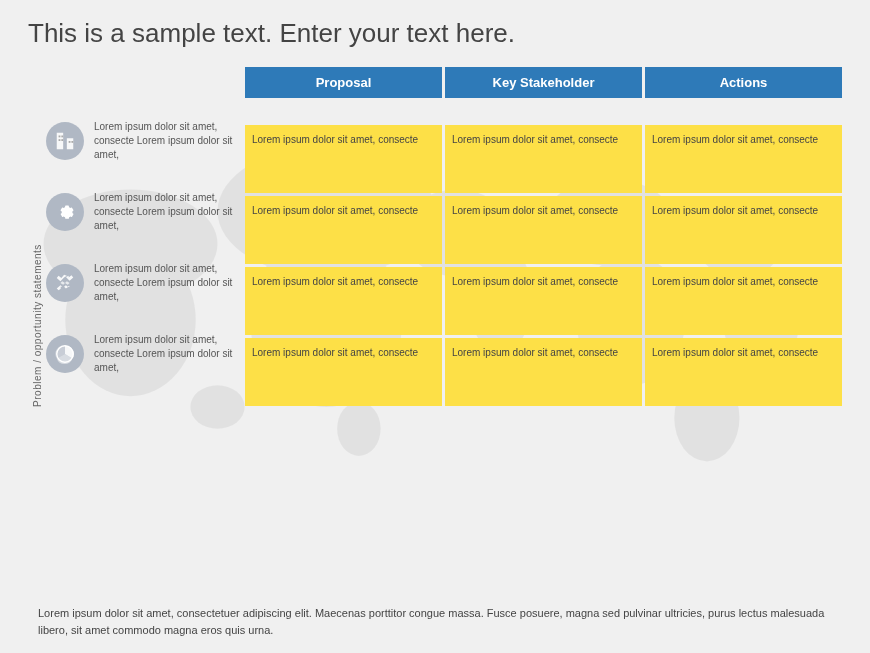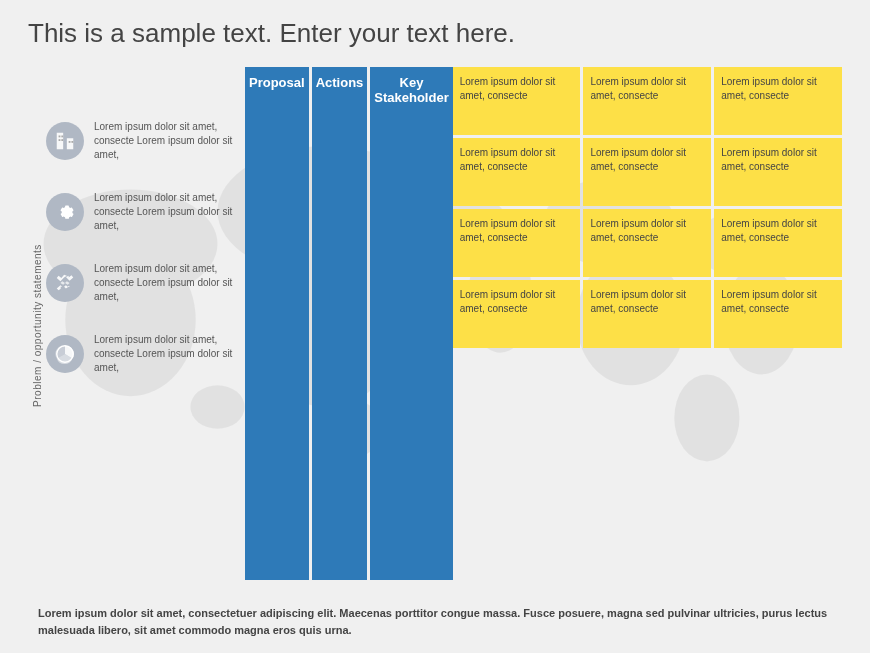--- a/index.html
+++ b/index.html
@@ -62,21 +62,22 @@
       white-space: nowrap;
       font-size: 10px;
       color: #666;
       letter-spacing: 0.5px;
     }
 
     
     .table-area {
       flex: 1;
       display: flex;
-      flex-direction: row;
+      flex-direction: column;
+      gap: 24px;
     }
 
     
     .table-header {
       display: flex;
       gap: 3px;
       margin-bottom: 3px;
     }
 
     .table-header-cell {
@@ -156,21 +157,20 @@
       padding: 7px 10px;
       font-weight: bold;
     }
 
     .highlights-text {
       background: #f0f0f0;
       padding: 12px 10px 10px 10px;
       font-size: 11px;
       color: #444;
       line-height: 1.6;
-      font-weight: bold;
     }
   </style>
 </head>
 <body>
 
 <svg class="world-map-bg" viewBox="0 0 800 400" xmlns="http://www.w3.org/2000/svg">
 
   <ellipse cx="120" cy="130" rx="80" ry="50" fill="#333"></ellipse>
   <ellipse cx="120" cy="200" rx="60" ry="70" fill="#333"></ellipse>
   <ellipse cx="300" cy="100" rx="100" ry="60" fill="#333"></ellipse>
@@ -244,22 +244,22 @@
             </div>
             <div class="problem-text">Lorem ipsum dolor sit amet, consecte Lorem ipsum dolor sit amet,</div>
           </div>
         </div>
     </div>
 
     <div class="table-area" style="margin-left:4px;">
 
       <div class="table-header">
         <div class="table-header-cell">Proposal</div>
+        <div class="table-header-cell">Key Stakeholder</div>
         <div class="table-header-cell">Actions</div>
-        <div class="table-header-cell">Key Stakeholder</div>
       </div>
 
       <div id="table-rows" class="table-rows">
           <div class="table-row-group">
             <div class="table-cell">Lorem ipsum dolor sit amet, consecte</div>
             <div class="table-cell">Lorem ipsum dolor sit amet, consecte</div>
             <div class="table-cell">Lorem ipsum dolor sit amet, consecte</div>
           </div>
           <div class="table-row-group">
             <div class="table-cell">Lorem ipsum dolor sit amet, consecte</div>

